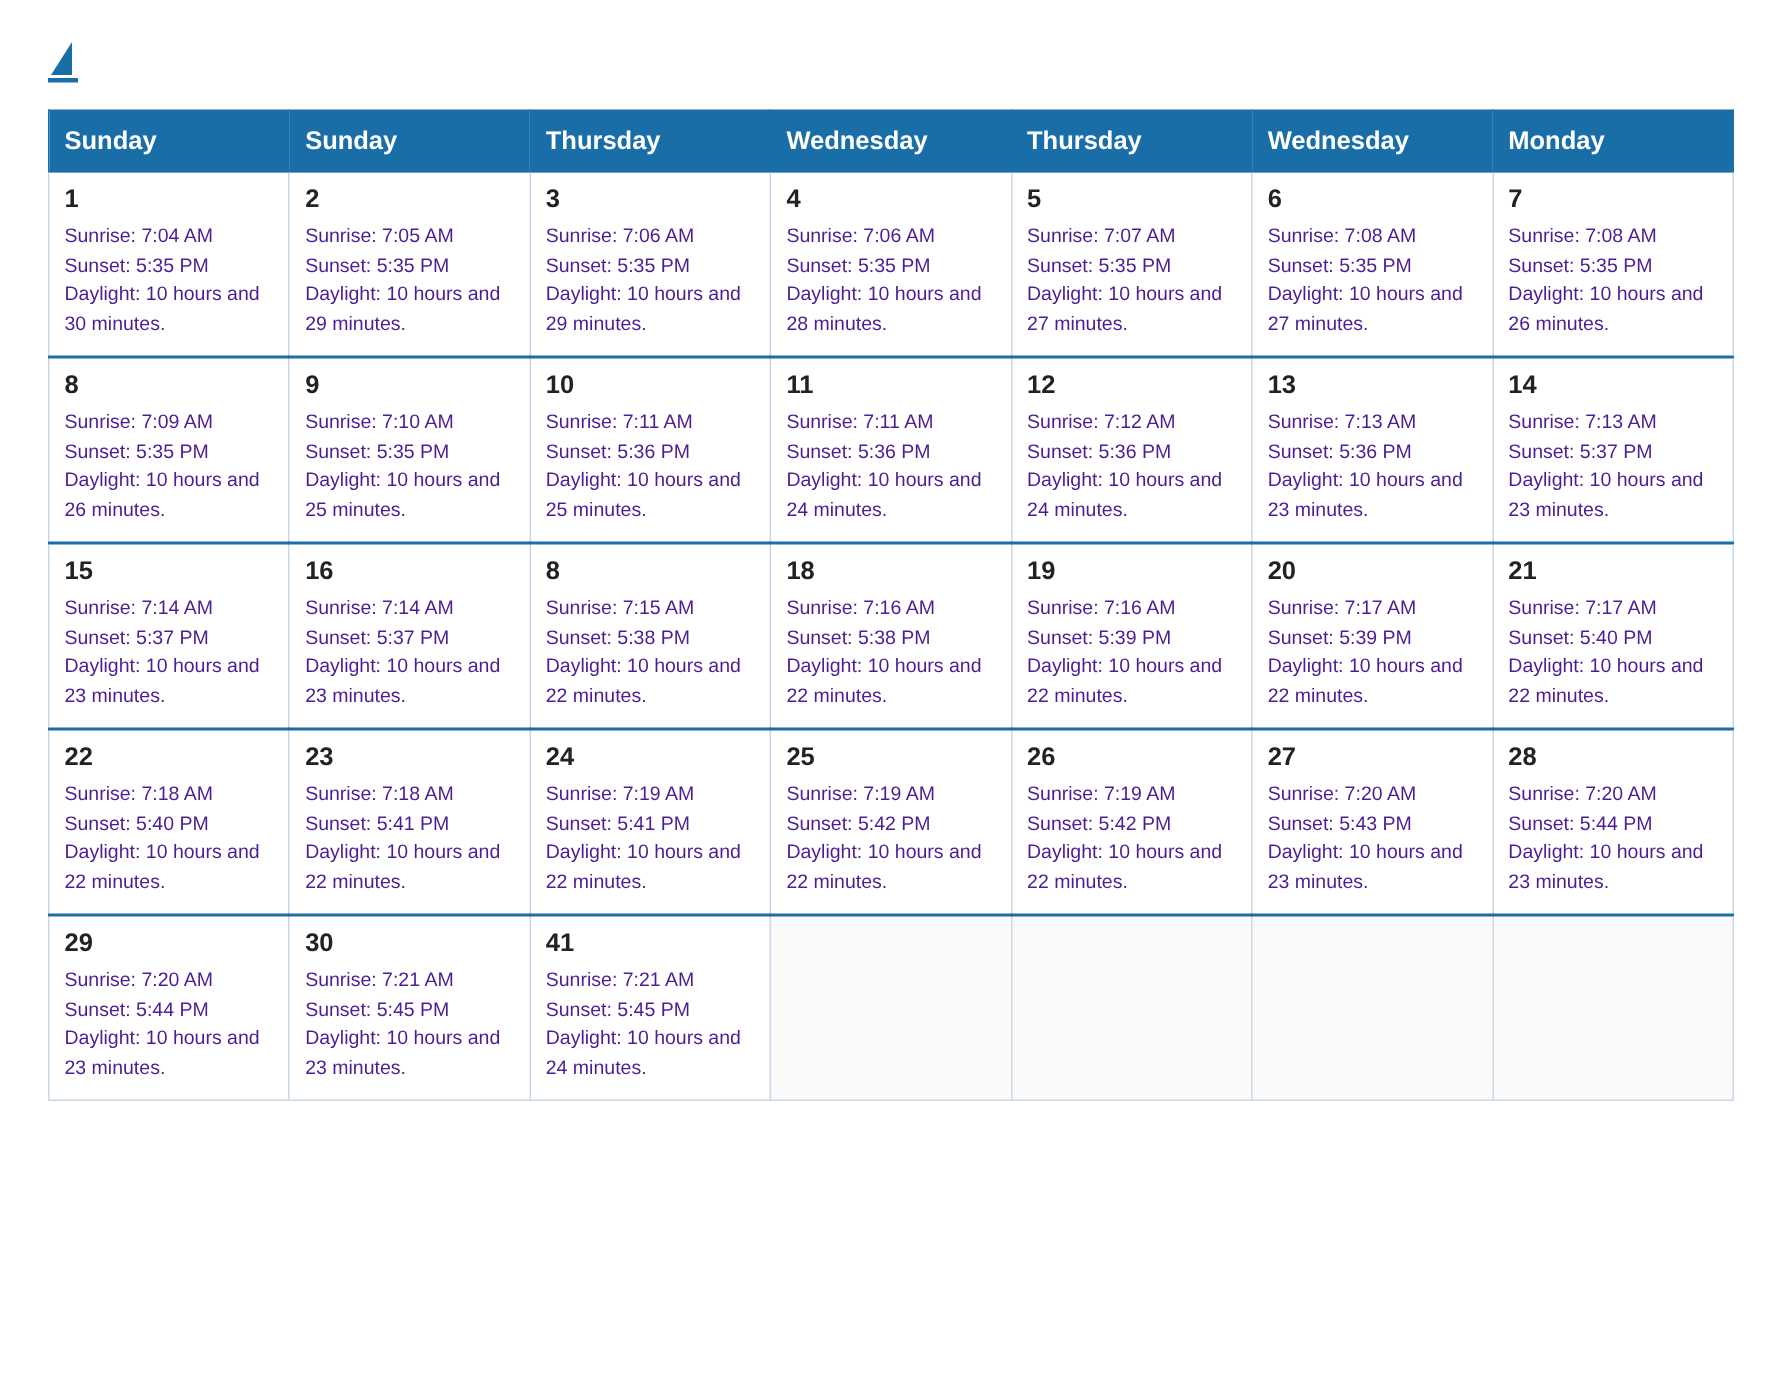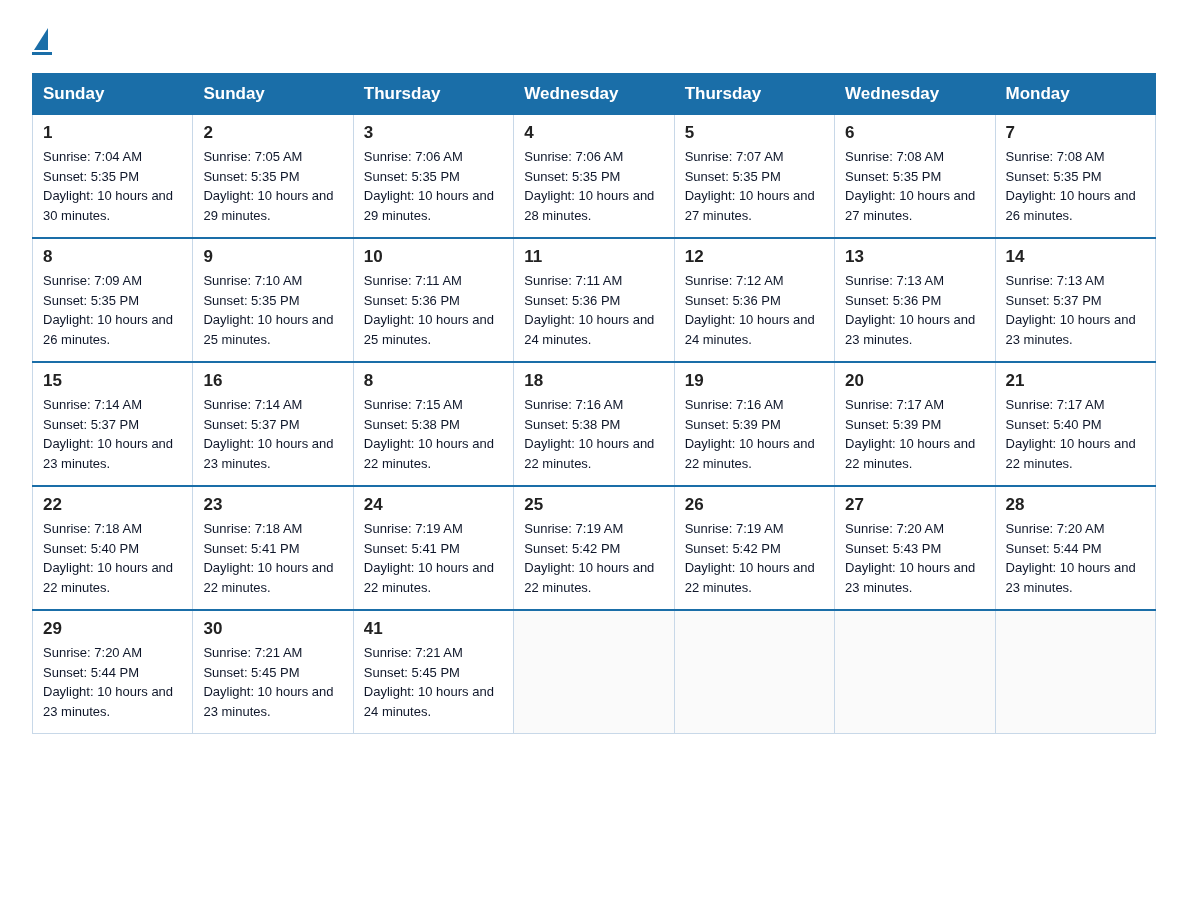--- a/index.html
+++ b/index.html
@@ -93,21 +93,21 @@
     }
     .day-num {
       font-size: 17px;
       font-weight: bold;
       color: #222;
       margin-bottom: 4px;
       display: block;
     }
     .day-info {
       font-size: 13px;
-      color: #0f172a;
+      color: #4c1d95;
       line-height: 1.5;
     }
     tbody tr td:empty {
       background: #fafafa;
     }
     .row-separator {
       border-top: 2px solid #1a6ea8;
     }
   </style>
 </head>

